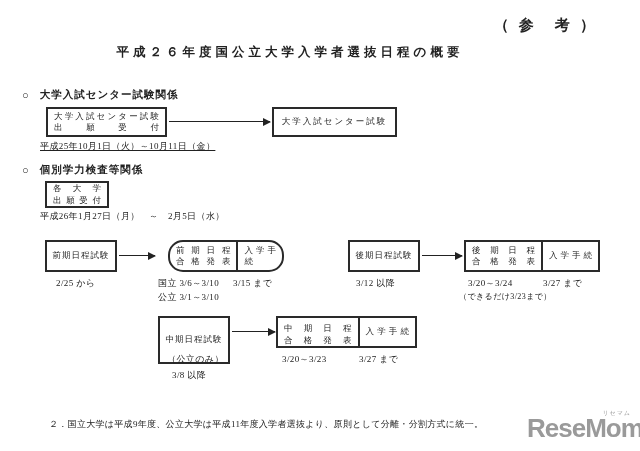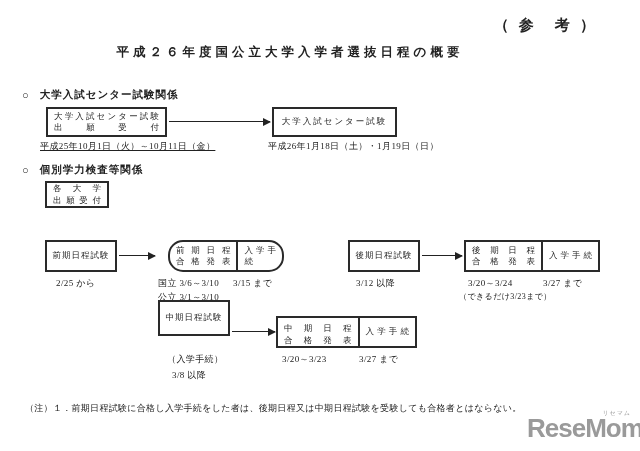--- a/index.html
+++ b/index.html
@@ -100,31 +100,31 @@
 
   <div class="box" style="left:46px;top:107px;width:121px;height:30px;">
     <div class="jline">大学入試センター試験</div>
     <div class="jline">出願受付</div>
   </div>
   <div class="arrow" style="left:169px;top:121px;width:101px;"></div>
   <div class="box" style="left:272px;top:107px;width:125px;height:30px;">
     <div class="cline">大学入試センター試験</div>
   </div>
   <div class="note" style="left:40px;top:140px;text-decoration:underline;">平成25年10月1日（火）～10月11日（金）</div>
-  <div class="note" style="left:268px;top:140px;">平成26年1月18日（土）・1月19日（日）</div>
 
   <div class="section-heading sh-individual">
     <span class="marker">○</span>
     <span>個別学力検査等関係</span>
   </div>
 
   <div class="box" style="left:45px;top:181px;width:64px;height:27px;">
     <div class="jline">各大学</div>
     <div class="jline">出願受付</div>
   </div>
+  <div class="note" style="left:40px;top:210px;">平成26年1月27日（月）　～　2月5日（水）</div>
 
   <div class="box" style="left:45px;top:240px;width:72px;height:32px;">
     <div class="cline" style="letter-spacing:1px;">前期日程試験</div>
   </div>
   <div class="arrow" style="left:119px;top:255px;width:36px;"></div>
   <div class="box dbox" style="left:168px;top:240px;width:116px;height:32px;border-radius:15px;">
     <div class="cell" style="width:70px;">
       <div class="jline">前期日程</div>
       <div class="jline">合格発表</div>
     </div>
@@ -148,40 +148,40 @@
     </div>
     <div class="cell">
       <div class="jline">入学手続</div>
     </div>
   </div>
   <div class="note" style="left:356px;top:277px;">3/12 以降</div>
   <div class="note" style="left:468px;top:277px;">3/20～3/24</div>
   <div class="note note-sub" style="left:459px;top:291px;">（できるだけ3/23まで）</div>
   <div class="note" style="left:543px;top:277px;">3/27 まで</div>
 
-  <div class="box" style="left:158px;top:300px;width:72px;height:36px;">
+  <div class="box" style="left:158px;top:316px;width:72px;height:48px;">
     <div class="cline" style="letter-spacing:1px;">中期日程試験</div>
   </div>
   <div class="arrow" style="left:232px;top:331px;width:43px;"></div>
   <div class="box dbox" style="left:276px;top:316px;width:141px;height:32px;">
     <div class="cell" style="width:70px;justify-content:flex-end;">
       <div class="jline">中期日程</div>
       <div class="jline">合格発表</div>
     </div>
     <div class="cell">
       <div class="jline">入学手続</div>
     </div>
   </div>
-  <div class="note" style="left:167px;top:353px;">（入学手続）</div>
+  <div class="note" style="left:167px;top:353px;">（公立のみ）</div>
   <div class="note" style="left:172px;top:369px;">3/8 以降</div>
   <div class="note" style="left:282px;top:353px;">3/20～3/23</div>
   <div class="note" style="left:359px;top:353px;">3/27 まで</div>
 
-  <div class="footnote-row" style="left:25px;top:402px;">
-    <span>（注）</span><span>１．前期日程試験に合格し入学手続をした者は、後期日程又は中期日程試験を受験しても合格者とはならない。</span>
+  <div class="footnote-row" style="left:49px;top:418px;">
+    <span>２．国立大学は平成9年度、公立大学は平成11年度入学者選抜より、原則として分離・分割方式に統一。</span>
   </div>
 
   <div class="logo" style="color: rgb(154, 154, 154);">
     <span class="logo-ruby">リセマム</span>
     <span class="logo-text">ReseMom.</span>
   </div>
 
 </div>
 
 </body></html>

